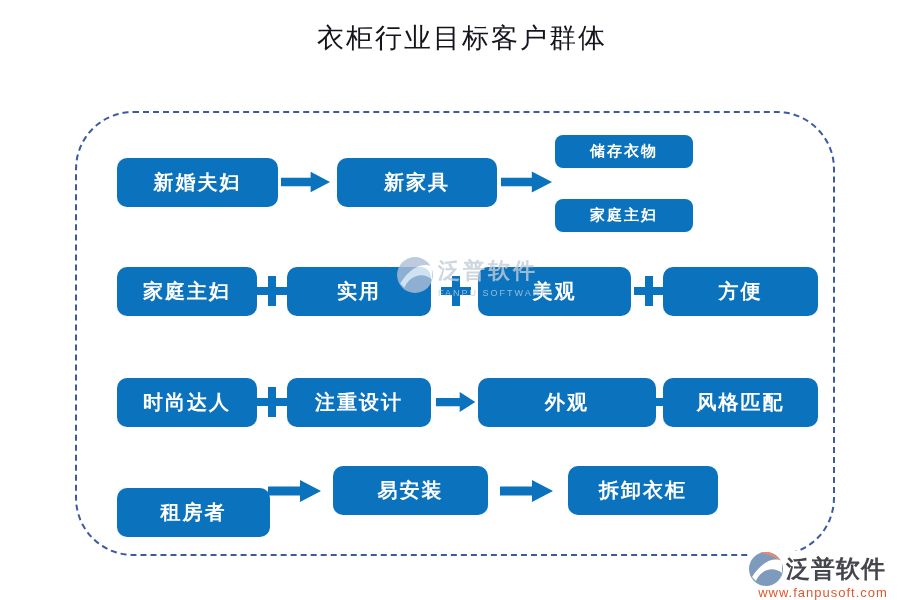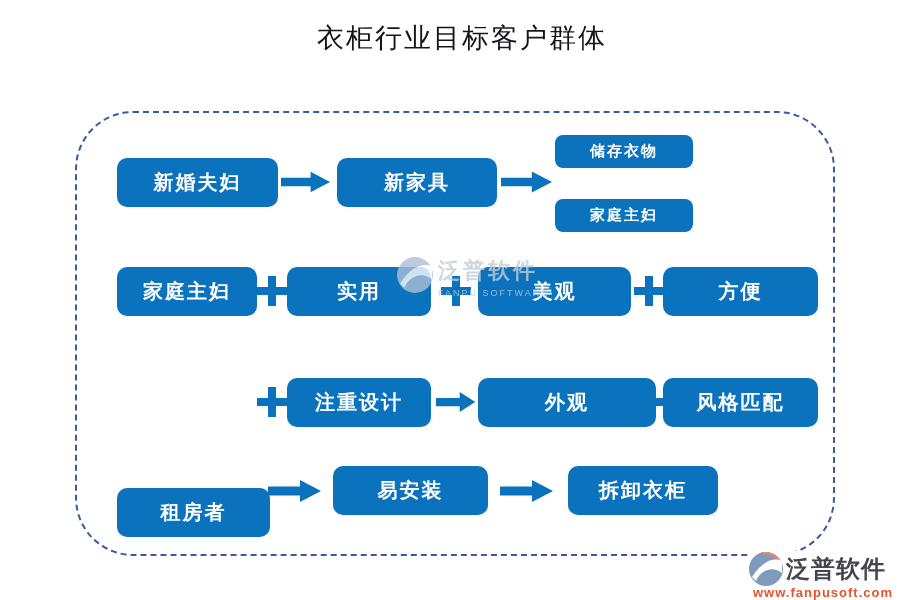--- a/index.html
+++ b/index.html
@@ -31,21 +31,21 @@
   .wm-cn{display:block;font-size:22px;font-weight:bold;color:#c3cdd9;letter-spacing:3px;
     font-family:"Liberation Sans","DejaVu Sans",sans-serif;}
   .wm-en{display:block;font-size:9px;color:#b6cde0;letter-spacing:2px;margin-top:2px;
     font-family:"Liberation Sans","DejaVu Sans",sans-serif;}
   .logo{
     position:absolute;left:748px;top:551px;width:150px;z-index:6;
     font-family:"Liberation Sans","DejaVu Sans",sans-serif;background:#fff;
   }
   .logo-row{display:flex;align-items:center;}
   .logo-cn{font-size:24px;font-weight:bold;color:#45454d;letter-spacing:1px;margin-left:2px;}
-  .logo-url{font-size:13px;color:#e2562c;letter-spacing:1px;margin-top:-2px;text-align:center;font-weight:bold;}
+  .logo-url{font-size:13px;color:#e2562c;letter-spacing:1px;margin-top:-2px;text-align:center;font-weight:normal;}
 </style>
 </head>
 <body>
 
 <div class="stage">
 
   <div class="title">衣柜行业目标客户群体</div>
 
   <div class="frame"></div>
 
@@ -77,20 +77,21 @@
       </svg>
   </div>
   <div class="node" style="left:478px;top:267px;width:153px;">美观</div>
   <div class="conn" style="left:634px;top:276px;">
     <svg width="30" height="30" viewBox="0 0 30 30">
         <path d="M11 0 h8 v11 h11 v8 H19 v11 h-8 V19 H0 v-8 h11 Z" fill="#0b72bd"></path>
       </svg>
   </div>
   <div class="node" style="left:663px;top:267px;width:155px;">方便</div>
 
+  <div class="node" style="left:117px;top:378px;width:140px;">时尚达人</div>
   <div class="conn" style="left:257px;top:387px;">
     <svg width="30" height="30" viewBox="0 0 30 30">
         <path d="M11 0 h8 v11 h11 v8 H19 v11 h-8 V19 H0 v-8 h11 Z" fill="#0b72bd"></path>
       </svg>
   </div>
   <div class="node" style="left:287px;top:378px;width:144px;">注重设计</div>
   <div class="conn" style="left:436px;top:391px;">
     <svg width="40" height="22" viewBox="0 0 54 24" preserveAspectRatio="none">
         <path d="M0 7.5 H32 V1 L53 12 L32 23 V16.5 H0 Z" fill="#0b72bd"></path>
       </svg>

